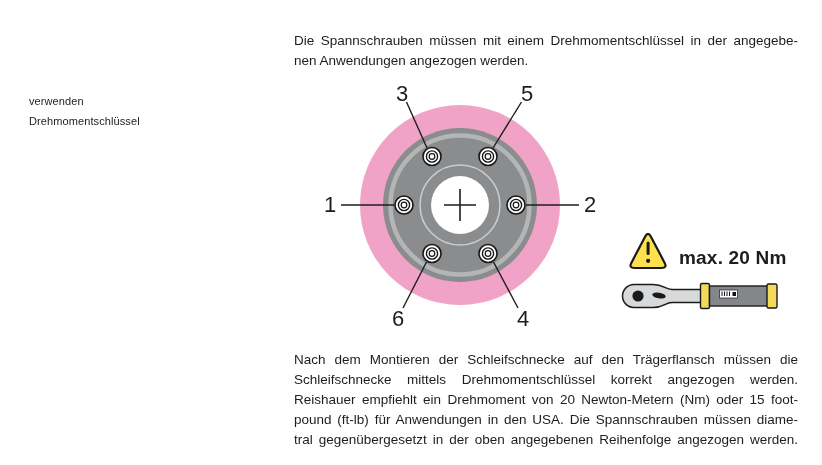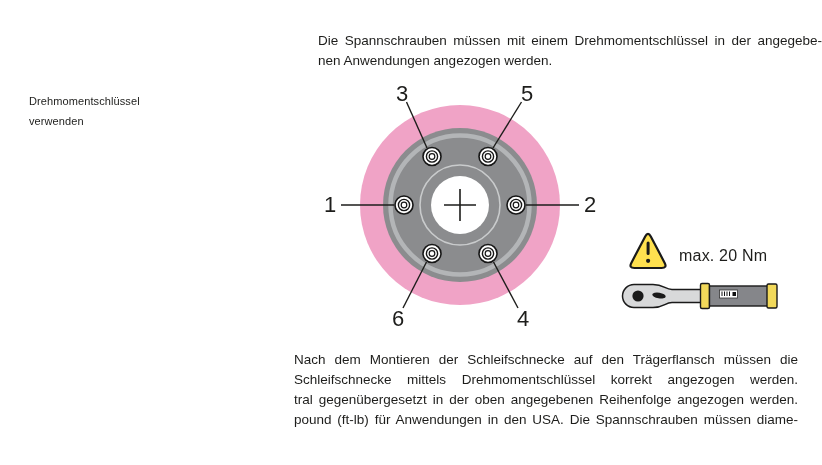--- a/index.html
+++ b/index.html
@@ -5,44 +5,44 @@
   html,body { margin:0; padding:0; background:#ffffff; }
   .page {
     position:relative; width:822px; height:465px; background:#ffffff;
     font-family:"Liberation Sans", sans-serif; color:#1d1d1b; overflow:hidden;
   }
   .sidenote {
     position:absolute; left:29px; top:92px;
     font-size:11px; line-height:19.5px; letter-spacing:0.1px;
   }
   .para { position:absolute; left:294px; width:504px; font-size:13.5px; line-height:20px; }
-  .para--intro { top:31px;margin-left:24px; }
+  .para--intro { top:31px; }
   .para--instructions { top:350px; }
   .line { white-space:nowrap; }
   .line.j { white-space:normal; text-align:justify; text-align-last:justify; }
   .diagram-svg { position:absolute; left:315px; top:78px; }
   .warn-svg { position:absolute; left:626px; top:229px; }
   .torque-label {
     position:absolute; left:679px; top:247px;
-    font-size:16px; font-weight:normal; letter-spacing:0.2px;
+    font-size:19px; font-weight:bold; letter-spacing:0.2px;
   }
   .wrench-svg { position:absolute; left:616px; top:276px; }
   .svg-num {
     font-family:"Liberation Sans", sans-serif;
     font-size:22px; fill:#1d1d1b;
   }
 </style>
 </head>
 <body>
 
 <div class="page">
 
   <aside class="sidenote">
+    <div class="line">verwenden</div>
     <div class="line">Drehmomentschlüssel</div>
-    <div class="line">verwenden</div>
   </aside>
 
   <div class="para para--intro">
     <div class="line j">Die Spannschrauben müssen mit einem Drehmomentschlüssel in der angegebe-</div>
     <div class="line">nen Anwendungen angezogen werden.</div>
   </div>
 
   <svg class="diagram-svg" width="292" height="256" viewBox="315 78 292 256" xmlns="http://www.w3.org/2000/svg">
 
     <circle cx="460" cy="205" r="100" fill="#f0a3c6"></circle>
@@ -125,17 +125,18 @@
     <rect x="719.5" y="290" width="18" height="8" fill="#ffffff" stroke="#333333" stroke-width="0.8"></rect>
     <path d="M722 291.5 V296 M724.5 291.5 V296 M727 291.5 V296 M729.5 291.5 V296" stroke="#111111" stroke-width="1" fill="none"></path>
     <rect x="732.5" y="292" width="3.5" height="4" fill="#111111"></rect>
 
     <rect x="767" y="284" width="10" height="24" rx="1.5" fill="#f2d95a" stroke="#1a1a1a" stroke-width="1.4"></rect>
   </svg>
 
   <div class="para para--instructions">
     <div class="line j">Nach dem Montieren der Schleifschnecke auf den Trägerflansch müssen die</div>
     <div class="line j">Schleifschnecke mittels Drehmomentschlüssel korrekt angezogen werden.</div>
+    <div class="line j">Reishauer empfiehlt ein Drehmoment von 20 Newton-Metern (Nm) oder 15 foot-</div>
+    <div class="line j">pound (ft-lb) für Anwendungen in den USA. Die Spannschrauben müssen diame-</div>
     <div class="line j">tral gegenübergesetzt in der oben angegebenen Reihenfolge angezogen werden.</div>
-    <div class="line j">pound (ft-lb) für Anwendungen in den USA. Die Spannschrauben müssen diame-</div>
   </div>
 
 </div>
 
 </body></html>

